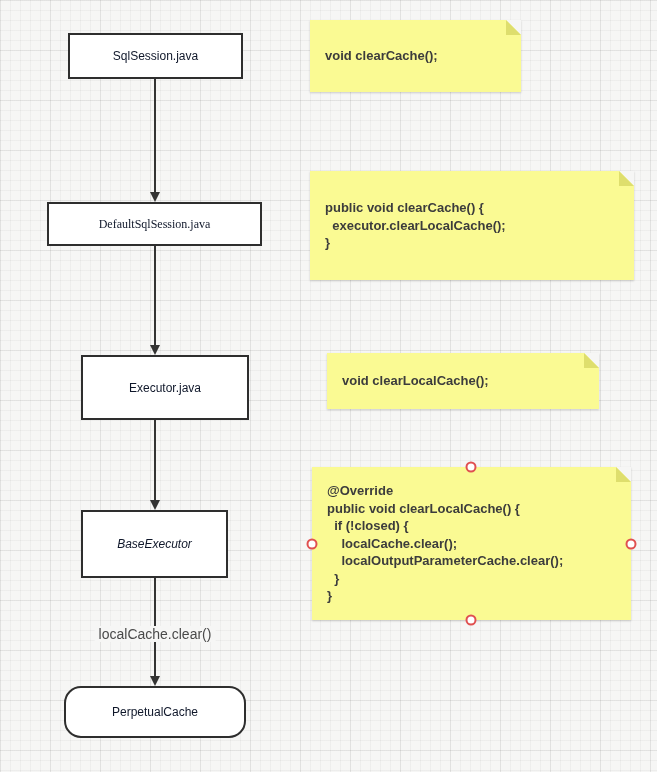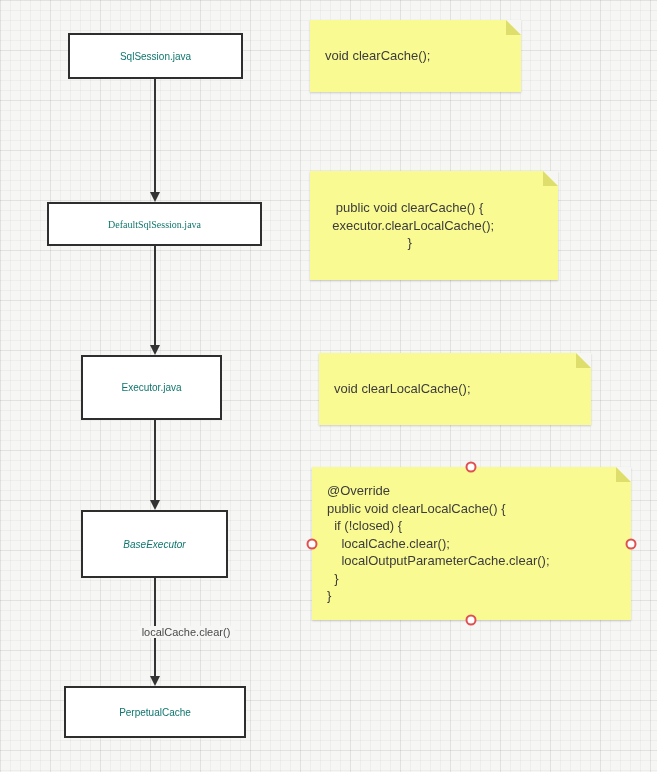--- a/index.html
+++ b/index.html
@@ -25,22 +25,22 @@
   .node {
     position: absolute;
     background: #ffffff;
     border: 2px solid #2e2e2e;
     display: flex;
     align-items: center;
     justify-content: center;
     box-sizing: border-box;
   }
   .node-label {
-    font-size: 10px;
-    color: #0f766e;
+    font-size: 12px;
+    color: #0f172a;
     white-space: nowrap;
   }
 
   
   .arrow { position: absolute; width: 0; }
   .arrow-line {
     position: absolute;
     left: -1px; top: 0; bottom: 7px;
     width: 2px;
     background: #333333;
@@ -50,46 +50,46 @@
     left: -5px; bottom: 0;
     width: 0; height: 0;
     border-left: 5px solid transparent;
     border-right: 5px solid transparent;
     border-top: 10px solid #333333;
   }
 
   .edge-label {
     position: absolute;
     transform: translateX(-50%);
-    font-size: 11px;
+    font-size: 14px;
     color: #4a4a4a;
     background: #f6f6f5;
     padding: 0 4px;
     white-space: nowrap;
-    margin-left: 31px;
   }
 
   
   .note {
     position: absolute;
     background: #fafa93;
     box-shadow: 0 1px 2px rgba(0,0,0,0.18);
     display: flex;
     align-items: center;
     box-sizing: border-box;
   }
   .note-text {
     margin: 0;
     padding-left: 15px;
     padding-right: 8px;
     font-family: "Liberation Sans", "DejaVu Sans", sans-serif;
     font-size: 13px;
     line-height: 17.5px;
     color: #3c3c3c;
     white-space: pre;
+    font-weight: bold;
   }
   .fold-cut {
     position: absolute;
     top: 0; right: 0;
     width: 0; height: 0;
     border-top: 15px solid #f6f6f5;
     border-left: 15px solid transparent;
   }
   .fold-flap {
     position: absolute;
@@ -116,29 +116,29 @@
 <div class="canvas">
 
   <div class="node" style="left:68px; top:33px; width:175px; height:46px;">
     <span class="node-label">SqlSession.java</span>
   </div>
 
   <div class="node" style="left:47px; top:202px; width:215px; height:44px;font-family:Liberation Serif, serif;">
     <span class="node-label">DefaultSqlSession.java</span>
   </div>
 
-  <div class="node" style="left:81px; top:355px; width:141px; height:65px;">
+  <div class="node" style="left:81px; top:355px; width:168px; height:65px;">
     <span class="node-label">Executor.java</span>
   </div>
 
   <div class="node" style="left:81px; top:510px; width:147px; height:68px;font-style:italic;">
     <span class="node-label">BaseExecutor</span>
   </div>
 
-  <div class="node" style="left:64px; top:686px; width:182px; height:52px;">
+  <div class="node" style="left:64px; top:686px; width:182px; height:52px;border-radius:17px;">
     <span class="node-label">PerpetualCache</span>
   </div>
 
   <div class="arrow" style="left:155px; top:79px; height:123px;">
     <div class="arrow-line"></div>
     <div class="arrow-head"></div>
   </div>
 
   <div class="arrow" style="left:155px; top:246px; height:109px;">
     <div class="arrow-line"></div>
@@ -156,29 +156,29 @@
   </div>
 
   <div class="edge-label" style="left:155px; top:626px;">localCache.clear()</div>
 
   <div class="note" style="left:310px; top:20px; width:211px; height:72px;">
     <div class="fold-cut"></div>
     <div class="fold-flap"></div>
     <pre class="note-text">void clearCache();</pre>
   </div>
 
-  <div class="note" style="left:310px; top:171px; width:248px; height:109px;text-align:center;">
+  <div class="note" style="left:310px; top:171px; width:324px; height:109px;">
     <div class="fold-cut"></div>
     <div class="fold-flap"></div>
     <pre class="note-text">public void clearCache() {
   executor.clearLocalCache();
 }</pre>
   </div>
 
-  <div class="note" style="left:319px; top:353px; width:272px; height:72px;">
+  <div class="note" style="left:327px; top:353px; width:272px; height:56px;">
     <div class="fold-cut"></div>
     <div class="fold-flap"></div>
     <pre class="note-text">void clearLocalCache();</pre>
   </div>
 
   <div class="note" style="left:312px; top:467px; width:319px; height:153px;">
     <div class="fold-cut"></div>
     <div class="fold-flap"></div>
     <pre class="note-text">@Override
 public void clearLocalCache() {

